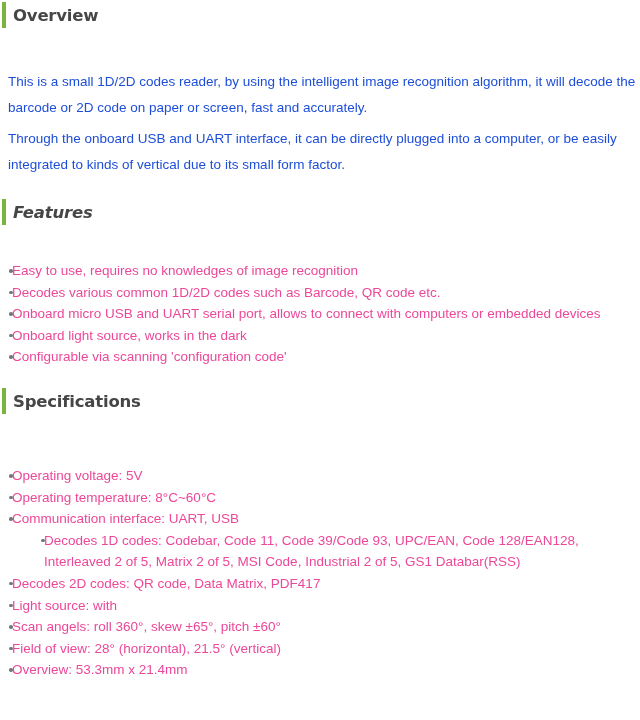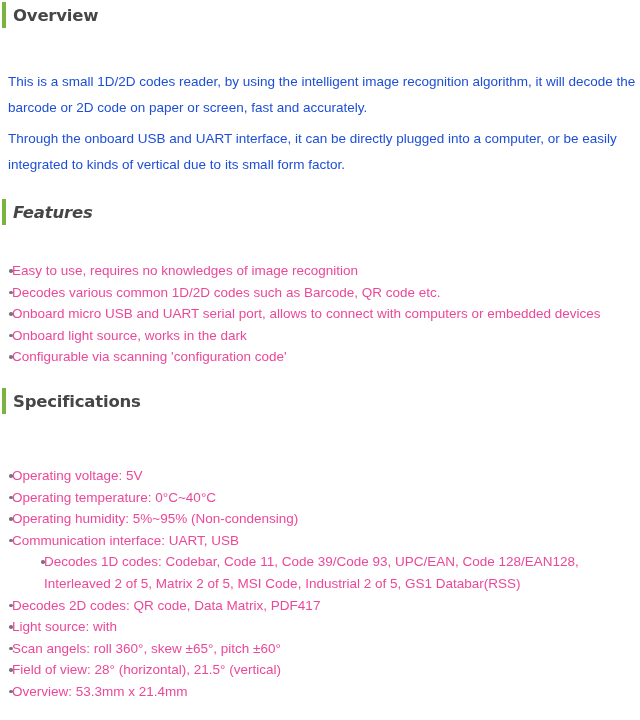--- a/index.html
+++ b/index.html
@@ -95,22 +95,21 @@
   <li><span class="bullet-dot"></span><span>Configurable via scanning 'configuration code'</span></li>
 </ul>
 
 <div class="section-heading" style="top:388px;">
   <div class="accent-bar"></div>
   <span class="heading-text">Specifications</span>
 </div>
 
 <ul class="bullet-list" style="top:465px;">
   <li><span class="bullet-dot"></span><span>Operating voltage: 5V</span></li>
-  <li><span class="bullet-dot"></span><span>Operating temperature: 0°C~40°C</span></li>
-  <li><span class="bullet-dot"></span><span>Operating humidity: 5%~95% (Non-condensing)</span></li>
+  <li><span class="bullet-dot"></span><span>Operating temperature: 8°C~60°C</span></li>
   <li><span class="bullet-dot"></span><span>Communication interface: UART, USB</span></li>
   <li style="padding-right:0;margin-left:32px;"><span class="bullet-dot"></span><span>Decodes 1D codes: Codebar, Code 11, Code 39/Code 93, UPC/EAN, Code 128/EAN128, Interleaved 2 of 5, Matrix 2 of 5, MSI Code, Industrial 2 of 5, GS1 Databar(RSS)</span></li>
   <li><span class="bullet-dot"></span><span>Decodes 2D codes: QR code, Data Matrix, PDF417</span></li>
   <li><span class="bullet-dot"></span><span>Light source: with</span></li>
   <li><span class="bullet-dot"></span><span>Scan angels: roll 360°, skew ±65°, pitch ±60°</span></li>
   <li><span class="bullet-dot"></span><span>Field of view: 28° (horizontal), 21.5° (vertical)</span></li>
   <li><span class="bullet-dot"></span><span>Overview: 53.3mm x 21.4mm</span></li>
 </ul>
 
 </body></html>

